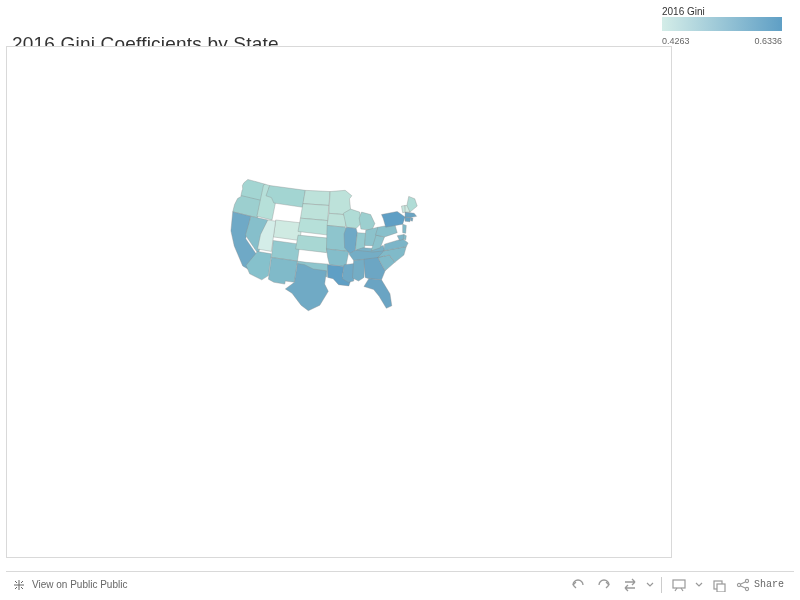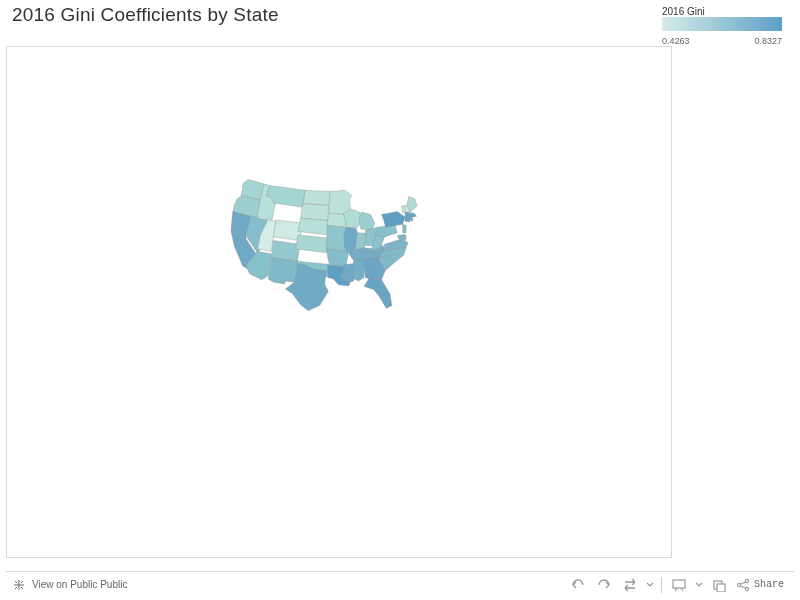--- a/index.html
+++ b/index.html
@@ -6,21 +6,21 @@
     body {
       font-family: "Benton Sans", Arial, sans-serif;
       width: 800px;
       height: 600px;
       background: #fff;
       position: relative;
       overflow: hidden;
     }
     .title {
       position: absolute;
-      top: 4px;
+      top: 33px;
       left: 12px;
       font-size: 19px;
       font-weight: 400;
       color: #333;
       letter-spacing: 0.2px;
     }
     .legend {
       position: absolute;
       top: 6px;
       right: 18px;
@@ -113,21 +113,21 @@
 </head>
 <body>
 
 <div class="title">2016 Gini Coefficients by State</div>
 
 <div class="legend">
   <div class="legend-title">2016 Gini</div>
   <div class="legend-bar"></div>
   <div class="legend-labels">
     <span>0.4263</span>
-    <span>0.8327</span>
+    <span>0.6336</span>
   </div>
 </div>
 
 <div class="map-container">
   <svg class="map-svg" viewBox="0 0 959 593">
     <g stroke="#888" stroke-width="1.2" fill="none">
       <path fill="#a3d5d2" d="M102 7l37 10 21 6-12 56-63-15-6-3 4-18 2-4-1-12 5-9z"></path>
       <path fill="#9ccfcf" d="M83 61l63 15-4 18-8 40-82-20 6-24 10-20z"></path>
       <path fill="#6fa9c6" d="M52 114l60 15-17 74 48 70-12 28-26 4-20-12-28-66-11-50z"></path>
       <path fill="#86bfcb" d="M112 129l56 12-10 48-22 64-42-62z"></path>

